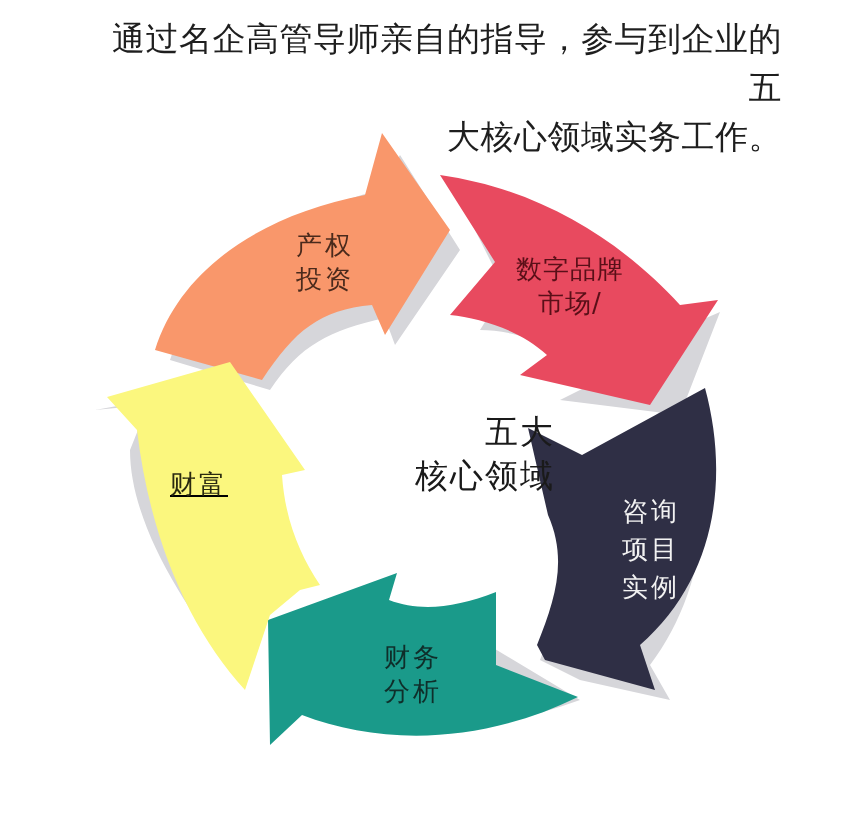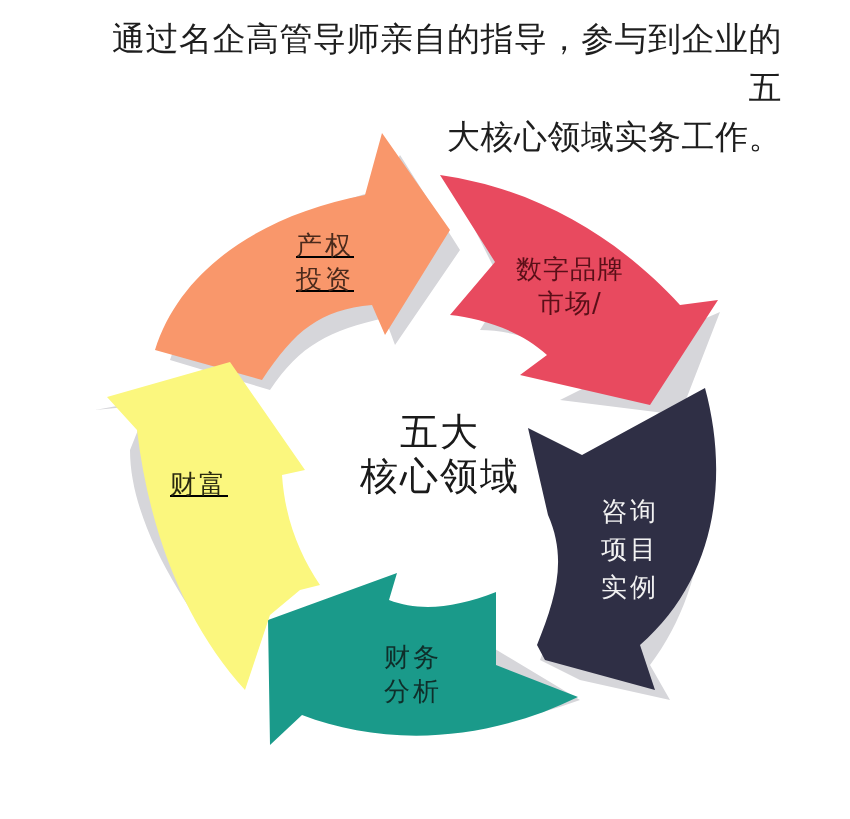--- a/index.html
+++ b/index.html
@@ -4,22 +4,22 @@
   <style>
     html, body { margin: 0; padding: 0; background: #ffffff; }
     body { width: 850px; height: 819px; position: relative; overflow: hidden;
            font-family: "DejaVu Sans", "Liberation Sans", sans-serif; }
     .intro { position: absolute; left: 82px; top: 14px; width: 700px;
              font-size: 33px; line-height: 49px; color: #1e1e1e; letter-spacing: 0.5px; text-align: right; }
     .intro span { display: block; }
     svg.diagram { position: absolute; left: 0; top: 0; }
     .label { position: absolute; text-align: center; font-size: 26px; line-height: 34px; letter-spacing: 3px; }
     .label span { display: block; }
-    .center-label { position: absolute; left: 325px; top: 410px; width: 230px; text-align: center;
-                    font-size: 38px; line-height: 44px; color: #1a1a1a; letter-spacing: 2px; }
+    .center-label { position: absolute; left: 325px; top: 410px; width: 230px; text-align: right;
+                    font-size: 33px; line-height: 44px; color: #1a1a1a; letter-spacing: 2px; }
     .center-label span { display: block; }
   </style>
 </head>
 <body>
 
 <div class="intro">
   <span>通过名企高管导师亲自的指导，参与到企业的五</span>
   <span>大核心领域实务工作。</span>
 </div>
 
@@ -37,31 +37,31 @@
 
   <path fill="#e84a5f" d="M440 175 C545 190 625 245 680 305 L718 300 L650 405 L520 375 L547 355 C520 330 480 318 450 315 L495 262 Z"></path>
 
   <path fill="#2f2f45" d="M528 428 L582 455 L705 388 C730 480 715 580 640 645 L655 690 L545 660 L537 645 C555 600 568 560 548 515 Z"></path>
 
   <path fill="#1a9a8a" d="M268 620 L397 573 L389 600 C420 612 455 608 496 592 L496 665 L578 697 C480 745 380 745 302 715 L270 745 Z"></path>
 
   <path fill="#fbf77e" d="M107 397 L230 362 L305 470 L282 475 C285 520 300 555 320 585 L300 590 L270 615 L245 690 C190 630 150 540 137 430 Z"></path>
 </svg>
 
-<div class="label" style="left:270px; top:228px; width:110px;text-decoration:underline;">
+<div class="label" style="left:270px; top:228px; width:110px;">
   <span style="color:#4a2a1c">产权</span>
   <span style="color:#4a2a1c">投资</span>
 </div>
 
 <div class="label" style="left:490px; top:252px; width:160px; letter-spacing:1px;">
   <span style="color:#5a0f18">数字品牌</span>
   <span style="color:#5a0f18">市场/</span>
 </div>
 
-<div class="label" style="left:580px; top:492px; width:100px; line-height:38px;">
+<div class="label" style="left:580px; top:492px; width:100px; line-height:38px;text-align:right;">
   <span style="color:#f2f2f2">咨询</span>
   <span style="color:#f2f2f2">项目</span>
   <span style="color:#f2f2f2">实例</span>
 </div>
 
 <div class="label" style="left:358px; top:640px; width:110px;">
   <span style="color:#0f2e2a">财务</span>
   <span style="color:#0f2e2a">分析</span>
 </div>
 

